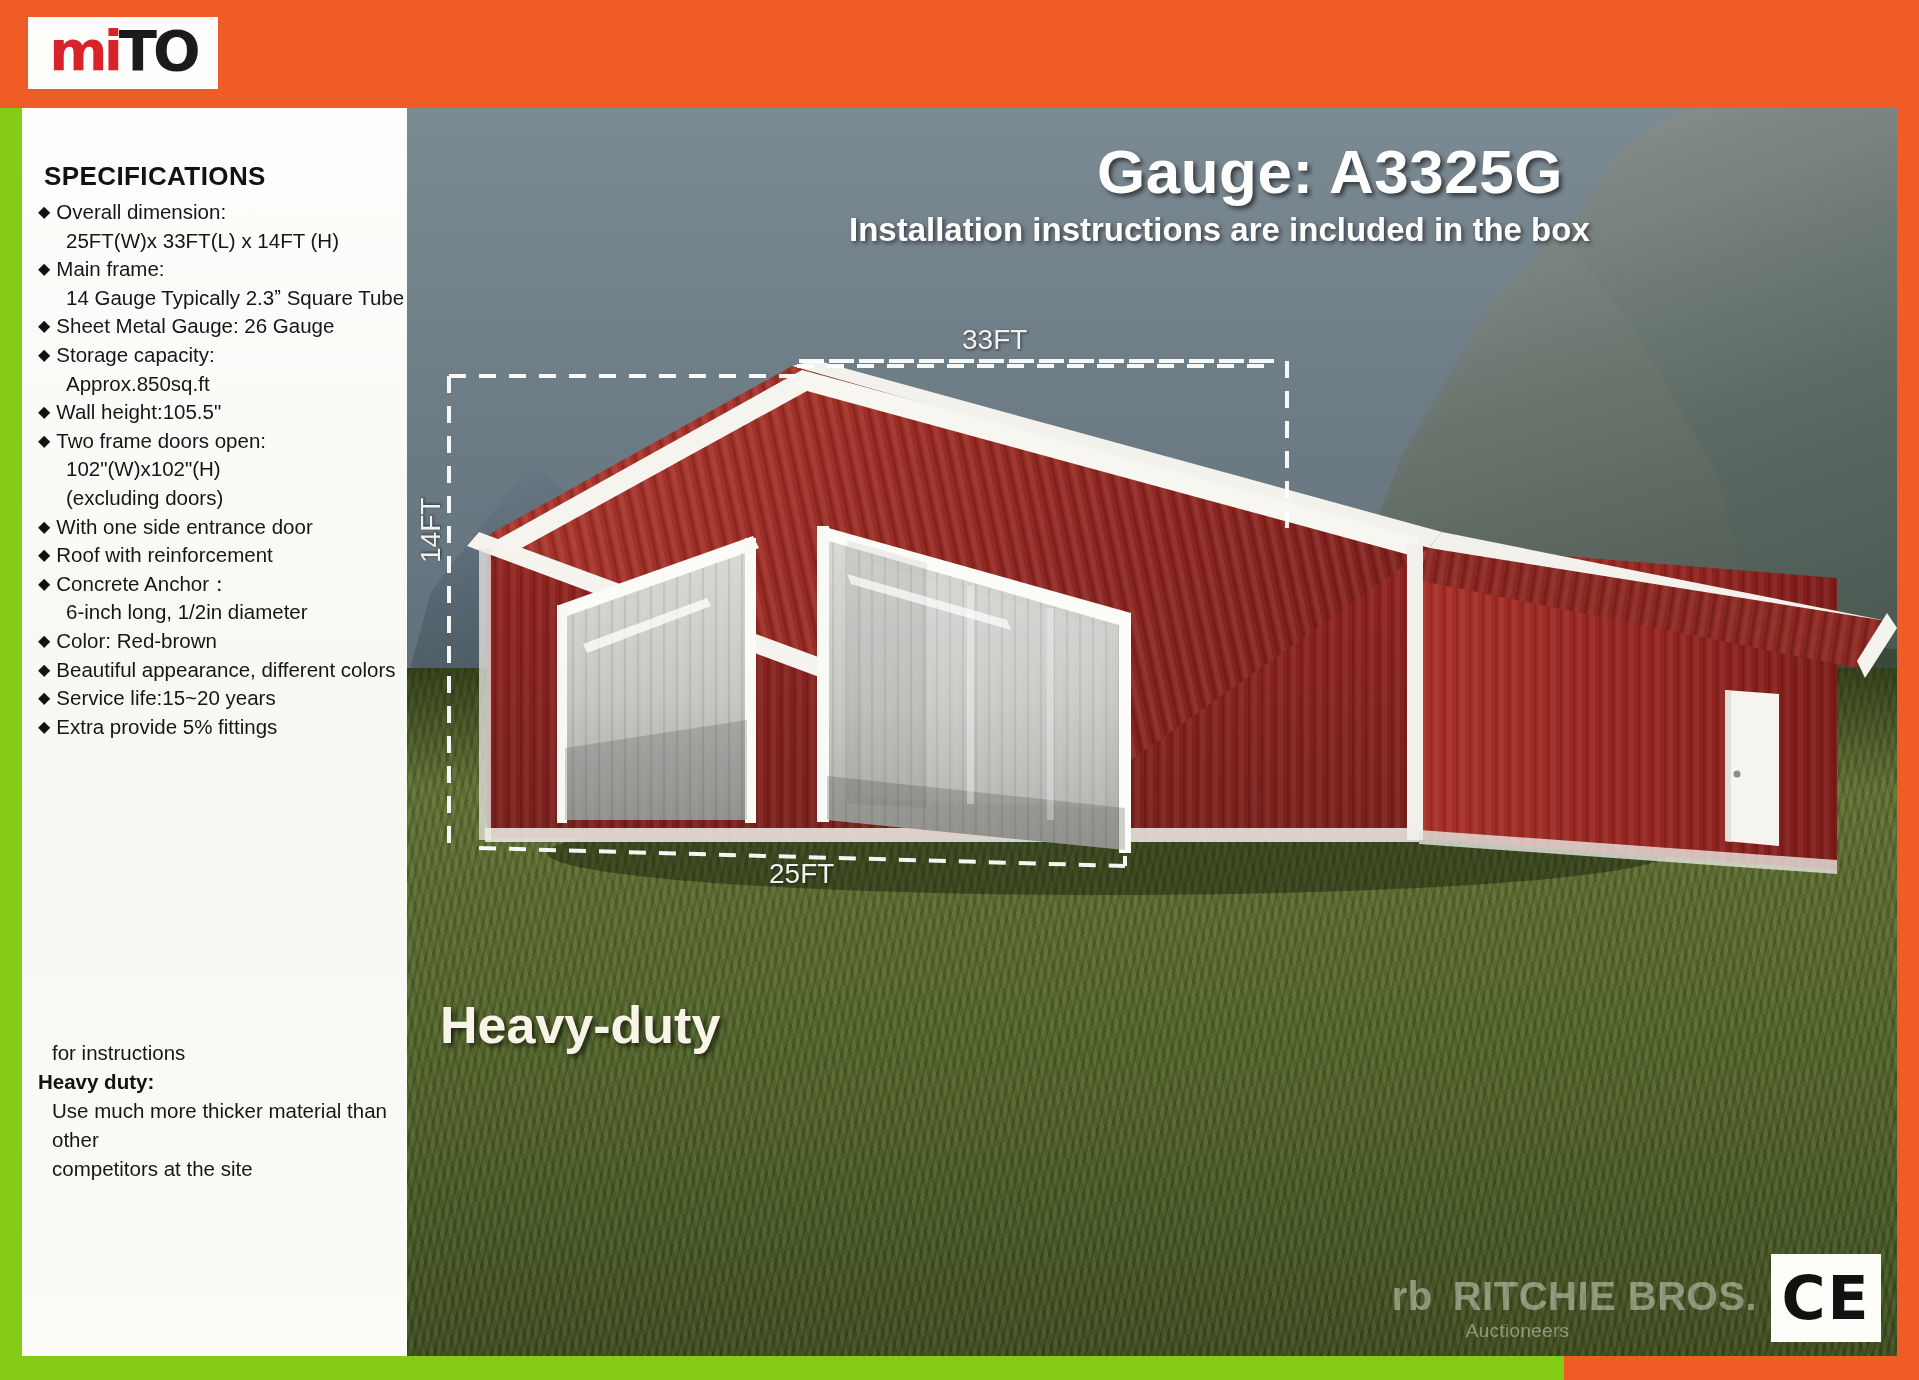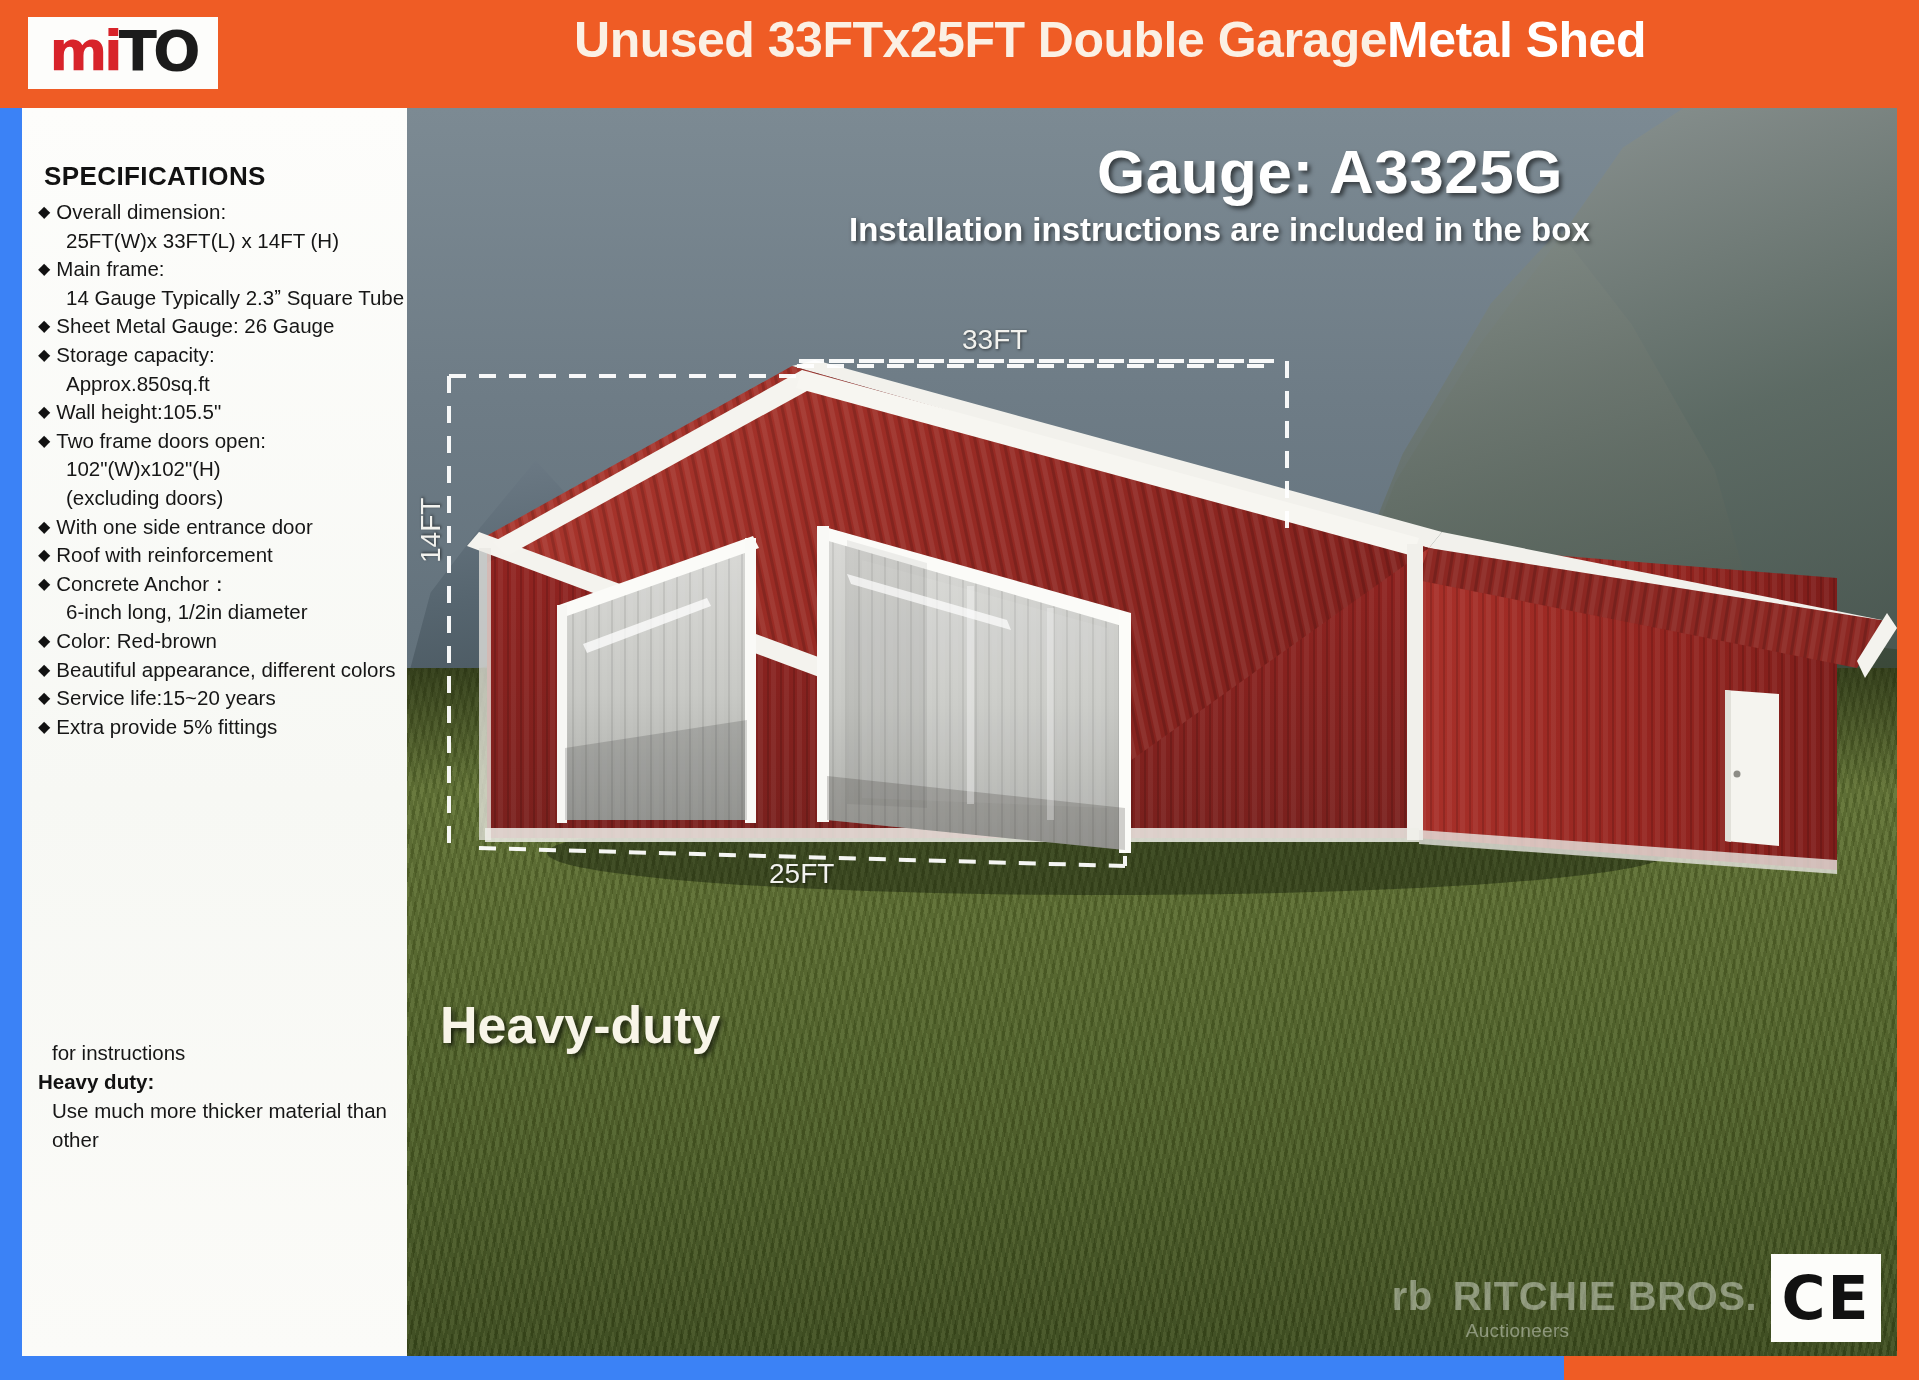--- a/index.html
+++ b/index.html
@@ -6,21 +6,21 @@
   html, body {
     width: 1919px; height: 1380px;
     background: #ef5c25;
     font-family: "Liberation Sans", sans-serif;
     overflow: hidden;
   }
 
   #page {
     position: relative;
     width: 1564px; height: 1380px;
-    background: #3b82f6;
+    background: #84cc16;
     padding-left: 7px;
   }
 
   
   #header {
     position: absolute; left: 0; top: 0;
     width: 1919px; height: 108px;
     background: #ef5c25;
     display: flex; align-items: center;
   }
@@ -229,23 +229,20 @@
 <body>
 
 <div id="page">
 
   <div id="header">
 
     <div id="logo-box">
       <span class="logo-text"><span class="logo-red">mi</span><span class="logo-dark">TO</span></span>
     </div>
 
-    <div id="header-title">
-      <span class="t-cream">Unused 33FTx25FT Double Garage</span><span class="t-white">Metal Shed</span>
-    </div>
 
   </div>
 
   <div id="spec-panel">
 
     <div id="spec-title">SPECIFICATIONS</div>
 
     <div id="spec-list">
       <div class="spec-item">
           <span class="spec-bullet">◆</span>
@@ -316,20 +313,21 @@
       <div class="spec-item">
           <span class="spec-bullet">◆</span>
           <span>Extra provide 5% fittings</span>
         </div>
     </div>
 
     <div id="features-block">
       <div class="feat-line">for instructions</div>
       <div class="feat-head">Heavy duty:</div>
       <div class="feat-line">Use much more thicker material than other</div>
+      <div class="feat-line">competitors at the site</div>
     </div>
 
   </div>
 
   <div id="photo">
 
     <div id="sky"></div>
     <div id="mtn-right"></div>
     <div id="mtn-right2"></div>
     <div id="mtn-left"></div>

